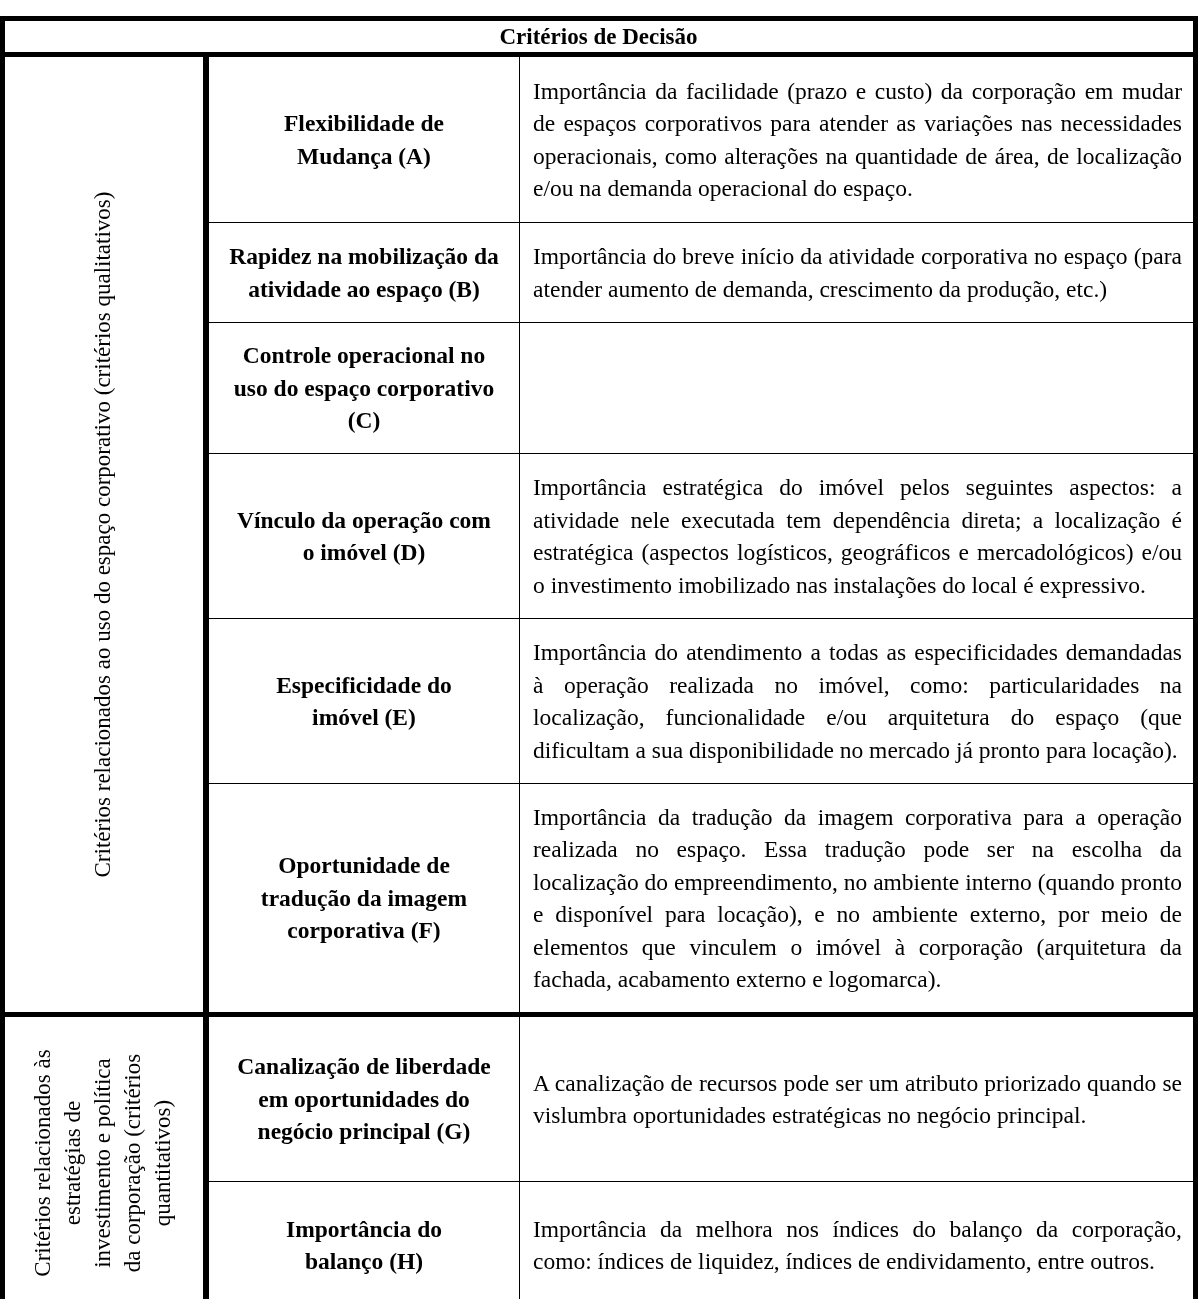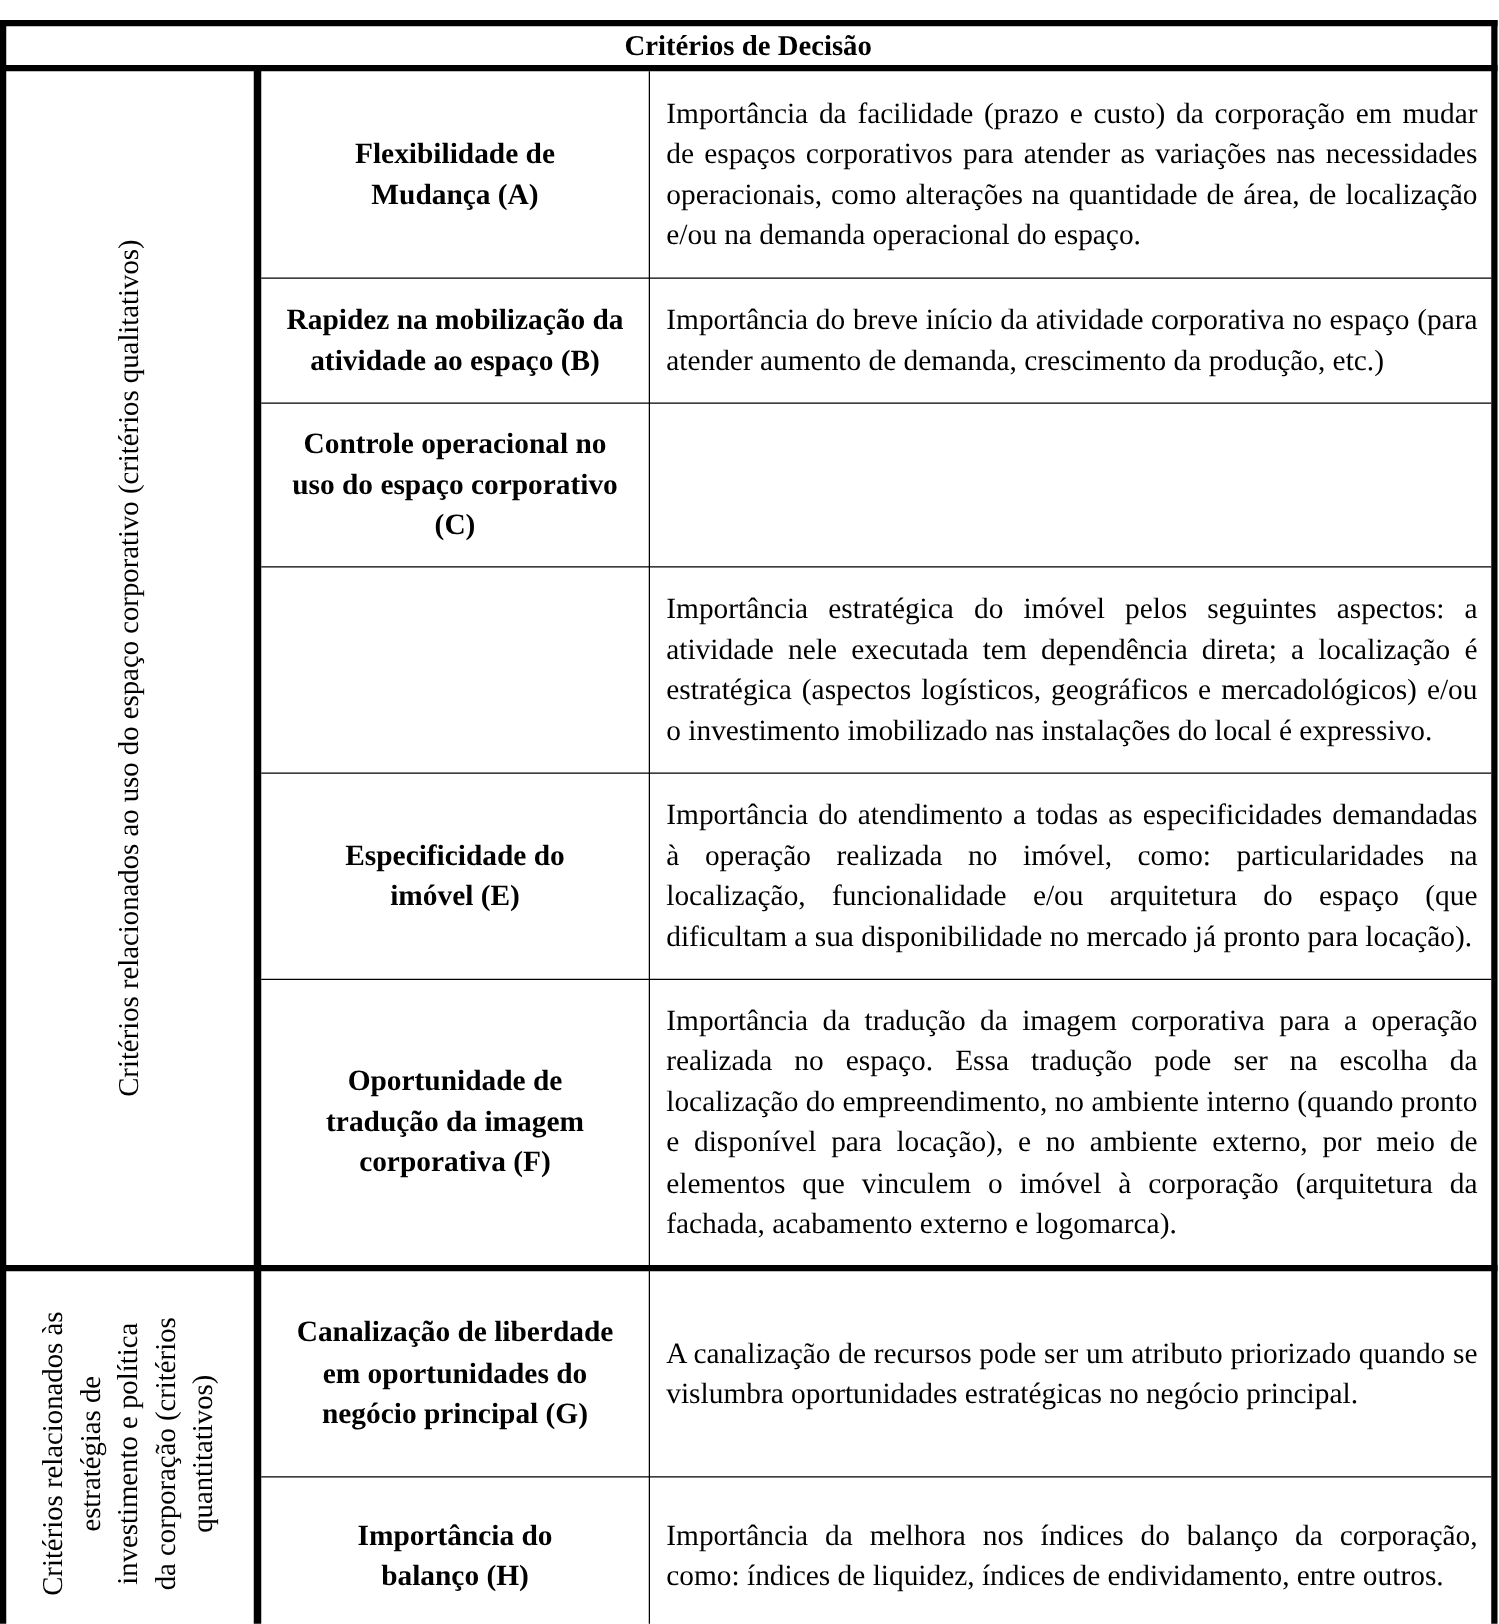--- a/index.html
+++ b/index.html
@@ -37,20 +37,21 @@
       <div>estratégias de</div>
       <div>investimento e política</div>
       <div>da corporação (critérios</div>
       <div>quantitativos)</div>
     </div>
   </div>
 
   <div class="crit-name" style="left:209px; top:41px; width:310px; height:165px; padding:0 40px;">Flexibilidade de Mudança (A)</div>
   <div class="crit-name" style="left:209px; top:207px; width:310px; height:99px;">Rapidez na mobilização da atividade ao espaço (B)</div>
   <div class="crit-name" style="left:209px; top:307px; width:310px; height:130px; padding:0 20px;">Controle operacional no uso do espaço corporativo (C)</div>
+  <div class="crit-name" style="left:209px; top:438px; width:310px; height:164px; padding:0 22px;">Vínculo da operação com o imóvel (D)</div>
   <div class="crit-name" style="left:209px; top:603px; width:310px; height:164px; padding:0 40px;">Especificidade do imóvel (E)</div>
   <div class="crit-name" style="left:209px; top:768px; width:310px; height:228px; padding:0 22px;">Oportunidade de tradução da imagem corporativa (F)</div>
   <div class="crit-name" style="left:209px; top:1001px; width:310px; height:164px; padding:0 18px;">Canalização de liberdade em oportunidades do negócio principal (G)</div>
   <div class="crit-name" style="left:209px; top:1166px; width:310px; height:126px; padding:0 50px;">Importância do balanço (H)</div>
 
   <div class="crit-desc" style="left:520px; top:41px; width:672px; height:165px;">
     <span>Importância da facilidade (prazo e custo) da corporação em mudar de espaços corporativos para atender as variações nas necessidades operacionais, como alterações na quantidade de área, de localização e/ou na demanda operacional do espaço.</span>
     </div>
   <div class="crit-desc" style="left:520px; top:207px; width:672px; height:99px;">
     <span>Importância do breve início da atividade corporativa no espaço (para atender aumento de demanda, crescimento da produção, etc.)</span>

